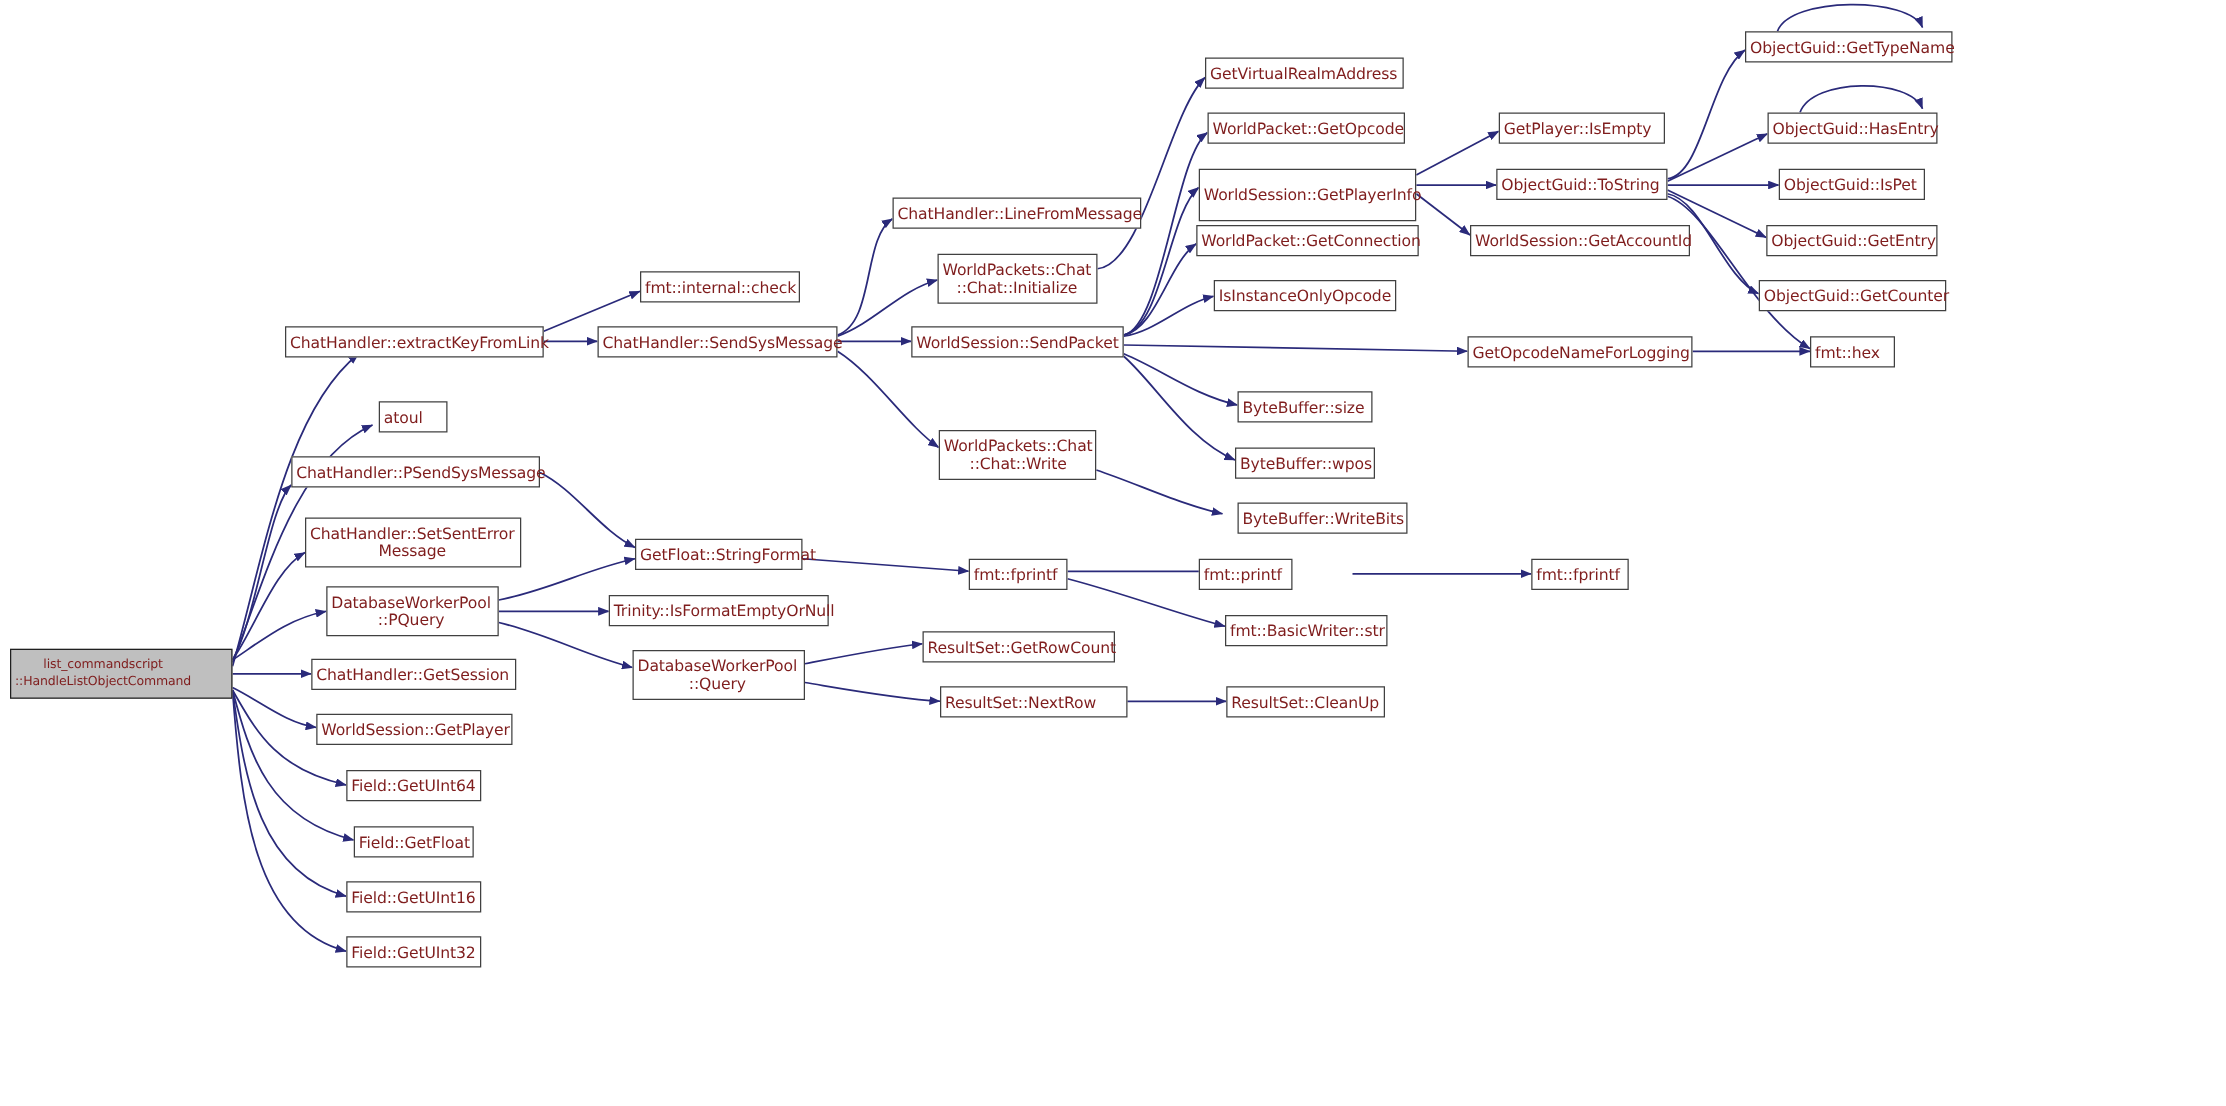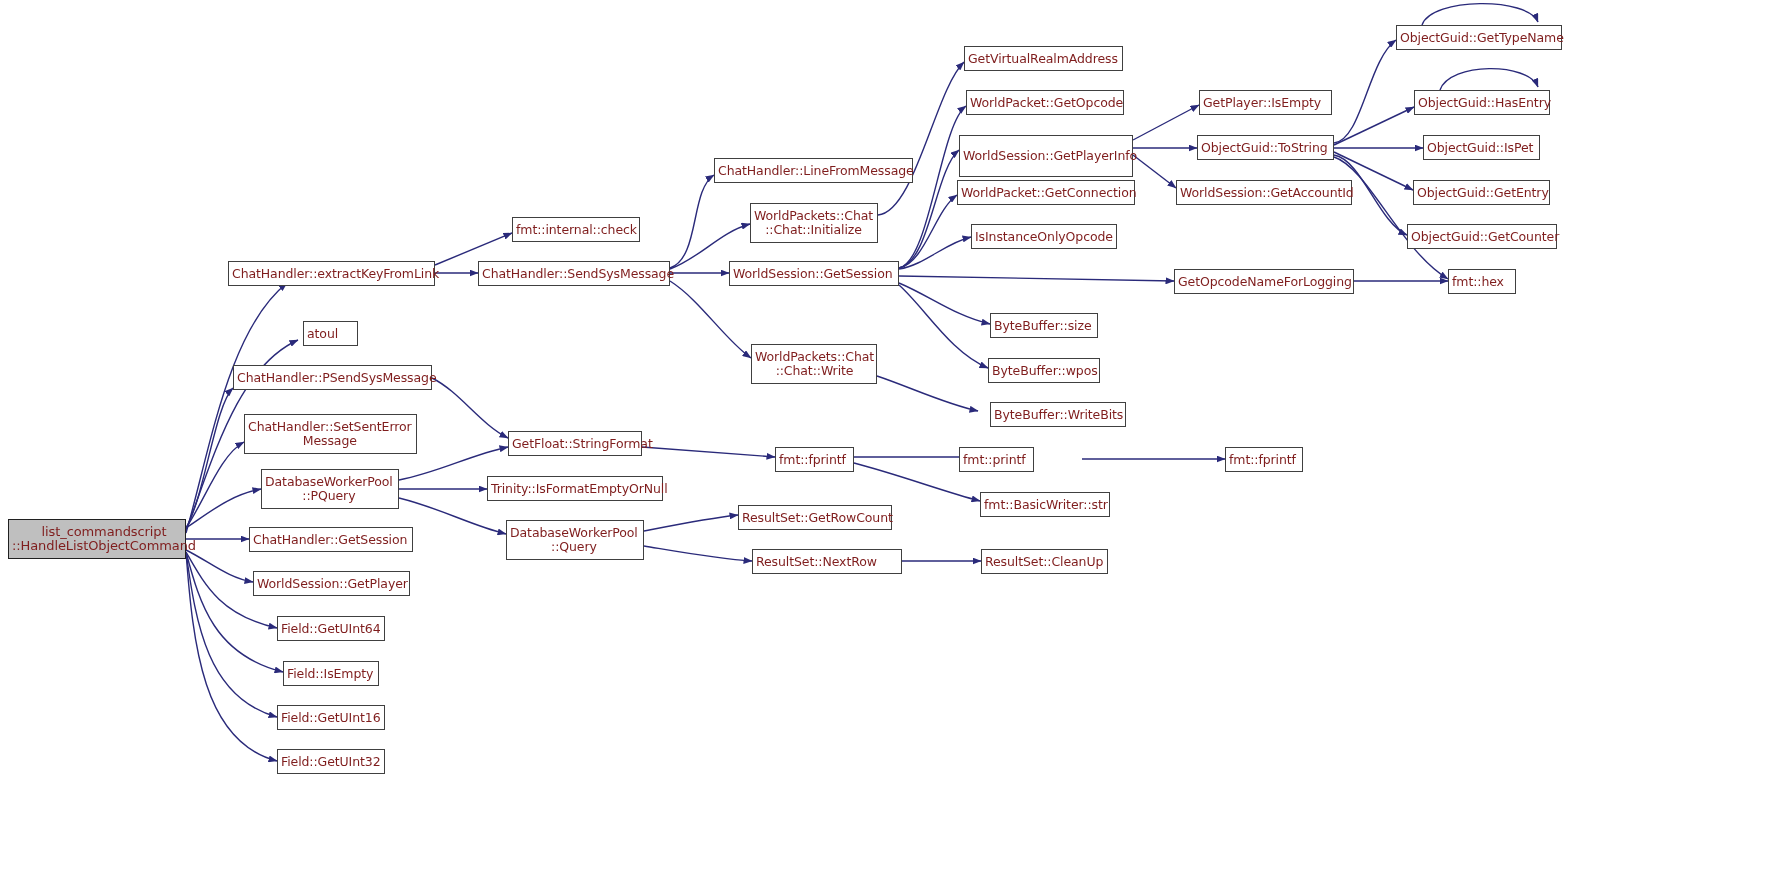--- a/index.html
+++ b/index.html
@@ -36,21 +36,21 @@
     font-size: 12.5px;
     line-height: 14px;
     letter-spacing: -0.1px;
     white-space: pre-line;
     padding: 0 3px;
     z-index: 5;
   }
   .node.root {
     background: #bfbfbf;
     border: 1px solid #202020;
-    font-size: 13px;
+    font-size: 10px;
   }
 </style>
 </head>
 <body>
 
 <div id="canvas">
   <svg id="edge-layer" viewBox="0 0 1781 885" width="1781" height="885" xmlns="http://www.w3.org/2000/svg">
     <defs>
       <marker id="arrowhead" markerWidth="9" markerHeight="7" refX="8.5" refY="3.5" orient="auto" markerUnits="userSpaceOnUse">
         <polygon points="0 0, 9 3.5, 0 7" fill="#2a2a7a"></polygon>
@@ -114,29 +114,29 @@
       <div class="node" style="left: 228px; top: 261px; width: 207px; height: 25px;"><span>ChatHandler::extractKeyFromLink</span></div>
       <div class="node" style="left: 303px; top: 321px; width: 55px; height: 25px;"><span>atoul</span></div>
       <div class="node" style="left: 233px; top: 365px; width: 199px; height: 25px;"><span>ChatHandler::PSendSysMessage</span></div>
       <div class="node" style="left: 244px; top: 414px; width: 173px; height: 40px;"><span>ChatHandler::SetSentError
 Message</span></div>
       <div class="node" style="left: 261px; top: 469px; width: 138px; height: 40px;"><span>DatabaseWorkerPool
 ::PQuery</span></div>
       <div class="node" style="left: 249px; top: 527px; width: 164px; height: 25px;"><span>ChatHandler::GetSession</span></div>
       <div class="node" style="left: 253px; top: 571px; width: 157px; height: 25px;"><span>WorldSession::GetPlayer</span></div>
       <div class="node" style="left: 277px; top: 616px; width: 108px; height: 25px;"><span>Field::GetUInt64</span></div>
-      <div class="node" style="left: 283px; top: 661px; width: 96px; height: 25px;"><span>Field::IsEmpty</span></div>
+      <div class="node" style="left: 283px; top: 661px; width: 96px; height: 25px;"><span>Field::GetFloat</span></div>
       <div class="node" style="left: 277px; top: 705px; width: 108px; height: 25px;"><span>Field::GetUInt16</span></div>
       <div class="node" style="left: 277px; top: 749px; width: 108px; height: 25px;"><span>Field::GetUInt32</span></div>
       <div class="node" style="left: 512px; top: 217px; width: 128px; height: 25px;"><span>fmt::internal::check</span></div>
       <div class="node" style="left: 478px; top: 261px; width: 192px; height: 25px;"><span>ChatHandler::SendSysMessage</span></div>
       <div class="node" style="left: 714px; top: 158px; width: 199px; height: 25px;"><span>ChatHandler::LineFromMessage</span></div>
       <div class="node" style="left: 750px; top: 203px; width: 128px; height: 40px;"><span>WorldPackets::Chat
 ::Chat::Initialize</span></div>
-      <div class="node" style="left: 729px; top: 261px; width: 170px; height: 25px;"><span>WorldSession::GetSession</span></div>
+      <div class="node" style="left: 729px; top: 261px; width: 170px; height: 25px;"><span>WorldSession::SendPacket</span></div>
       <div class="node" style="left: 751px; top: 344px; width: 126px; height: 40px;"><span>WorldPackets::Chat
 ::Chat::Write</span></div>
       <div class="node" style="left: 964px; top: 46px; width: 159px; height: 25px;"><span>GetVirtualRealmAddress</span></div>
       <div class="node" style="left: 966px; top: 90px; width: 158px; height: 25px;"><span>WorldPacket::GetOpcode</span></div>
       <div class="node" style="left: 959px; top: 135px; width: 174px; height: 42px;"><span>WorldSession::GetPlayerInfo</span></div>
       <div class="node" style="left: 957px; top: 180px; width: 178px; height: 25px;"><span>WorldPacket::GetConnection</span></div>
       <div class="node" style="left: 971px; top: 224px; width: 146px; height: 25px;"><span>IsInstanceOnlyOpcode</span></div>
       <div class="node" style="left: 990px; top: 313px; width: 108px; height: 25px;"><span>ByteBuffer::size</span></div>
       <div class="node" style="left: 988px; top: 358px; width: 112px; height: 25px;"><span>ByteBuffer::wpos</span></div>
       <div class="node" style="left: 990px; top: 402px; width: 136px; height: 25px;"><span>ByteBuffer::WriteBits</span></div>

